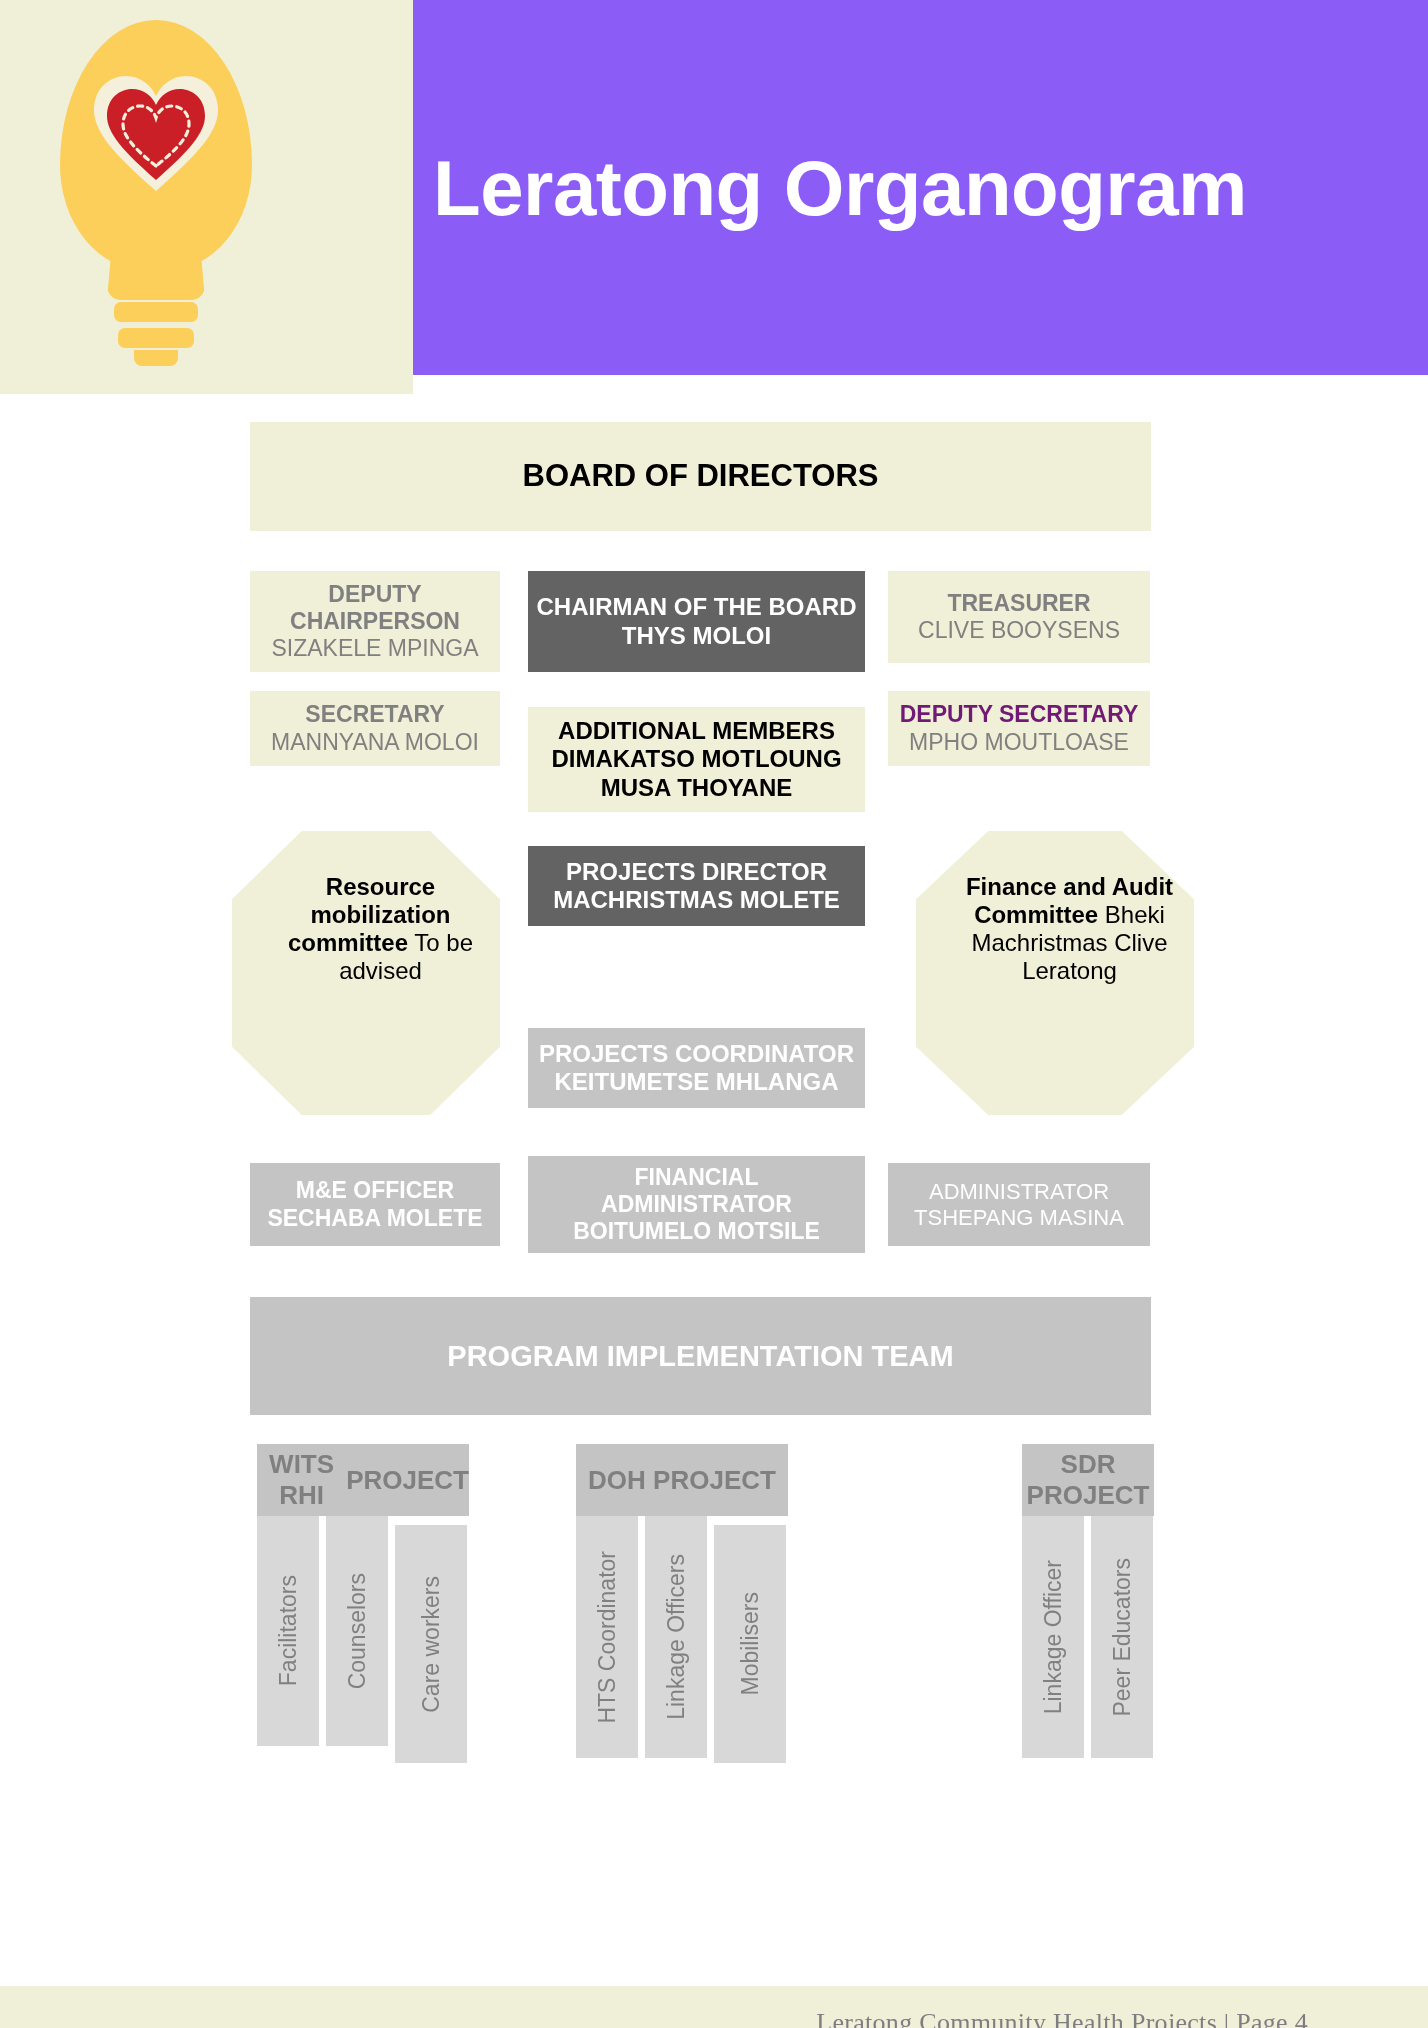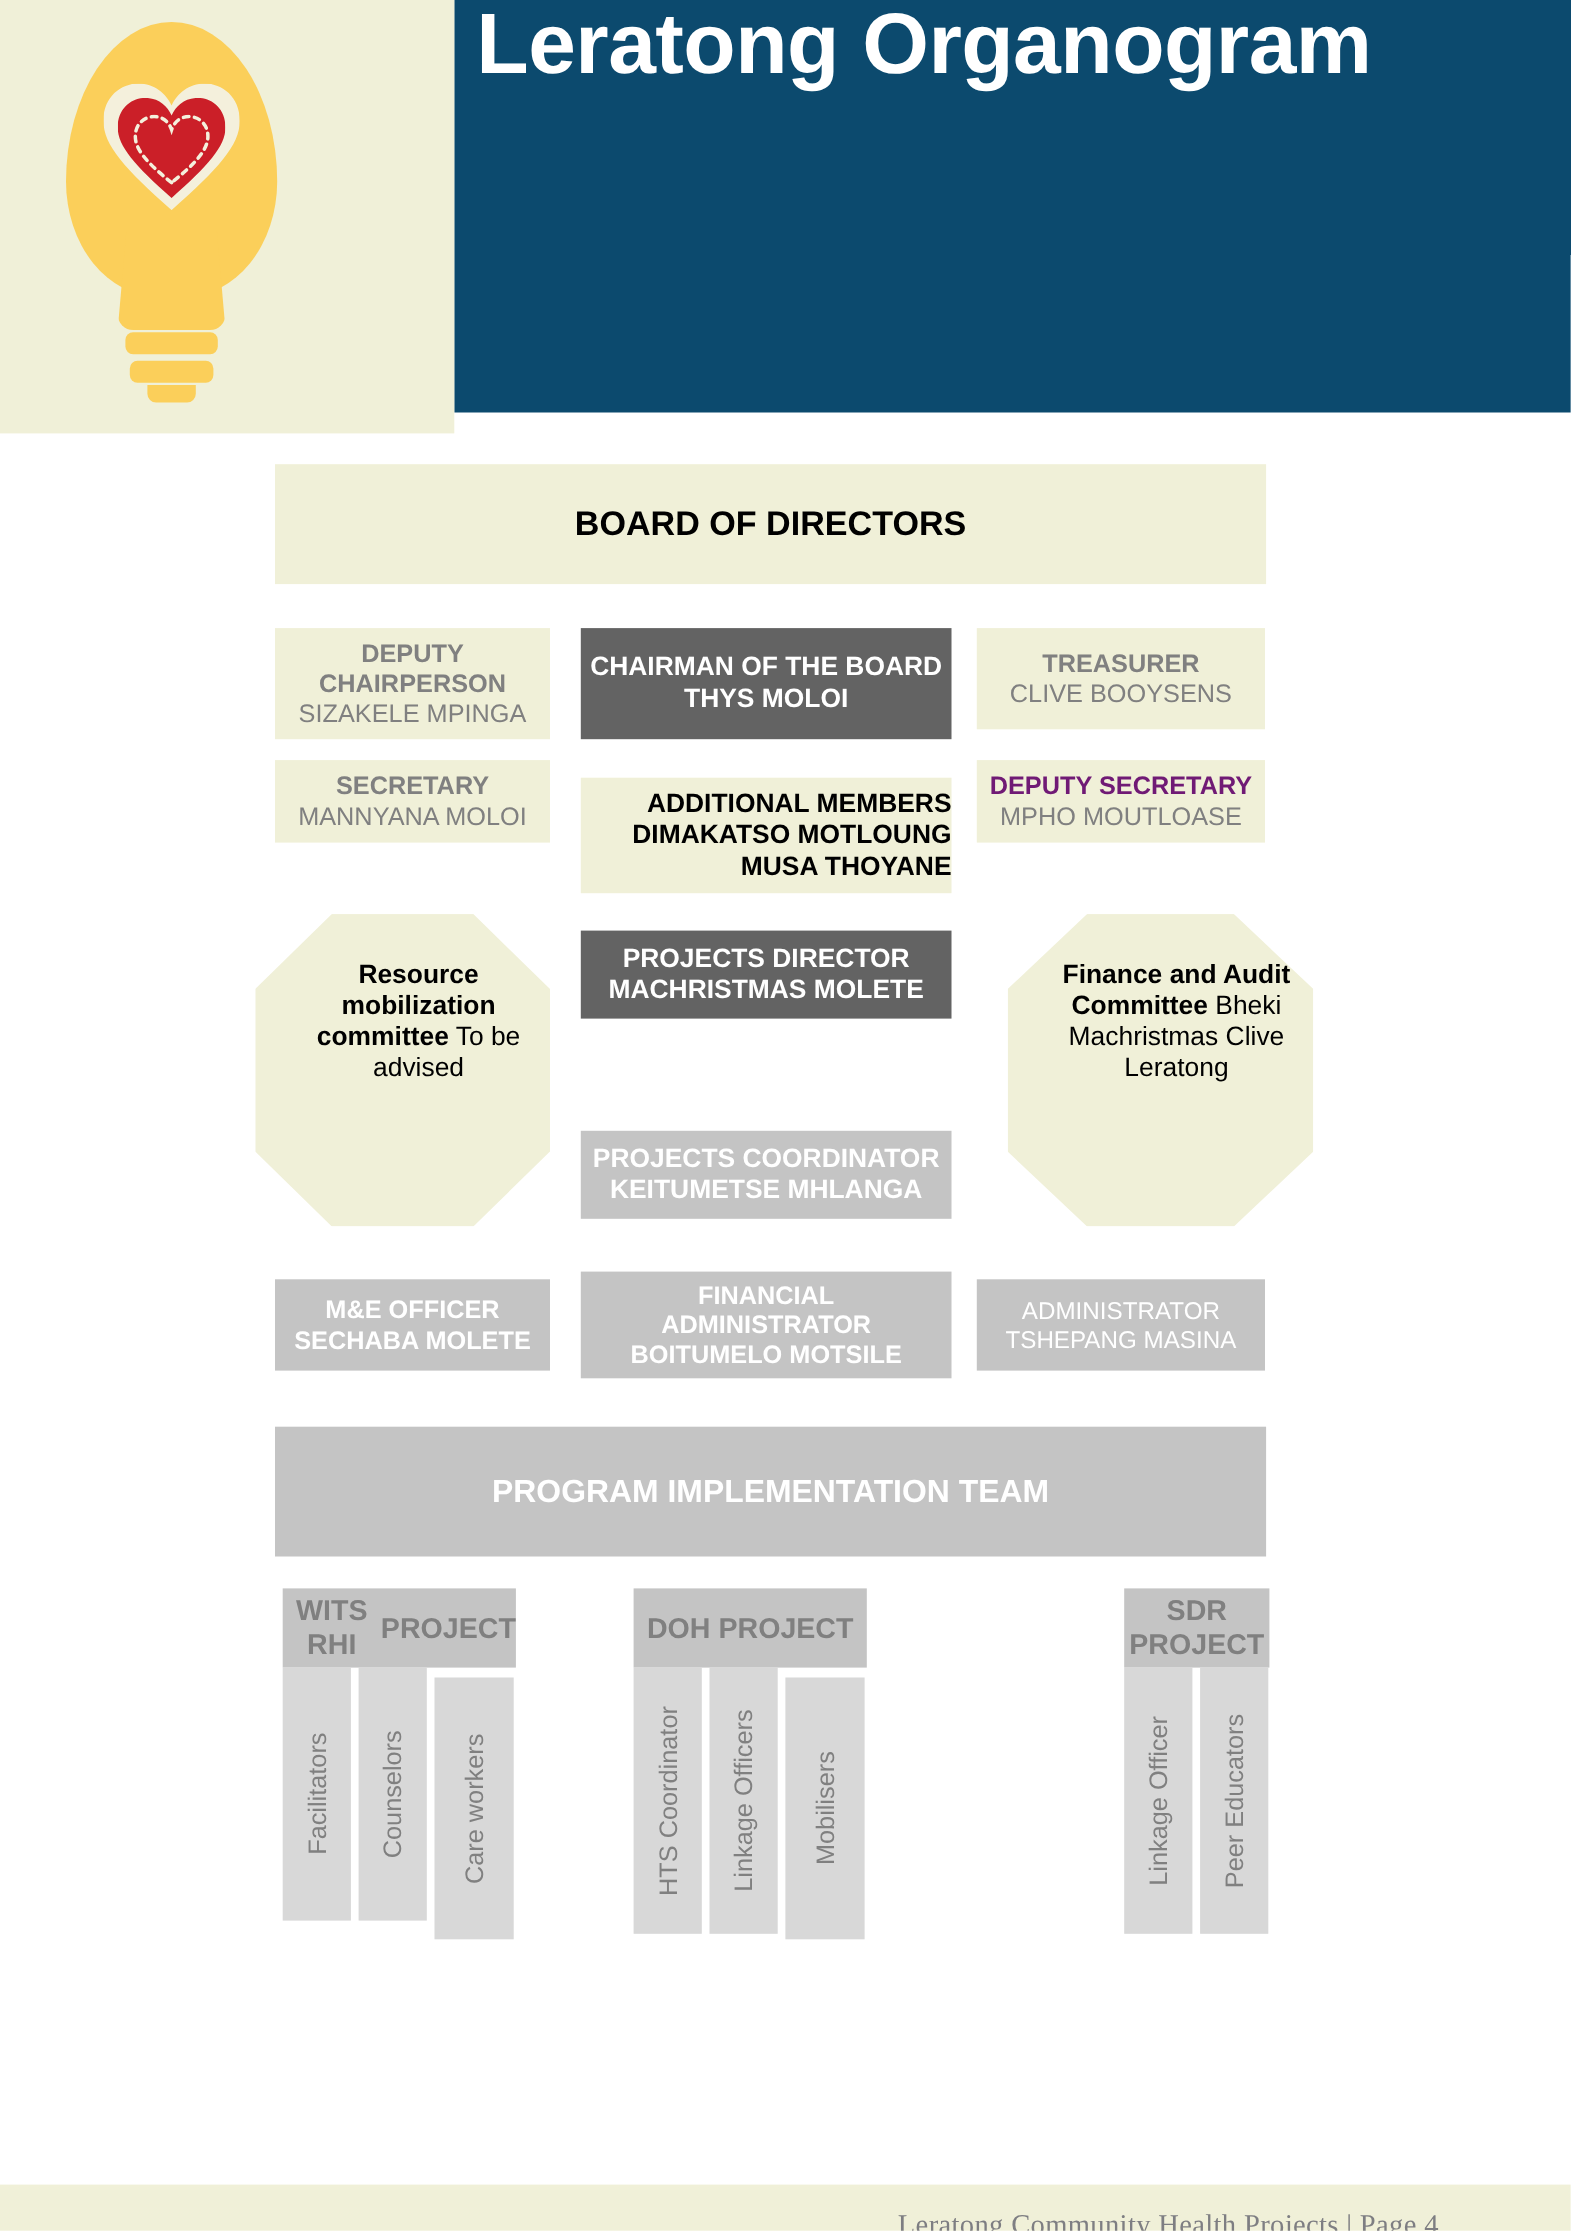--- a/index.html
+++ b/index.html
@@ -27,22 +27,23 @@
   .header-logo-panel {
     width: 413px;
     height: 394px;
     background: #f0f0d8;
     position: relative;
     flex: 0 0 413px;
   }
   .header-title-panel {
     flex: 1;
     height: 375px;
-    background: #0c4a6e;
-    display: flex;
+    background: #8b5cf6;
+    display: flex;
+    align-items: center;
     padding-left: 20px;
   }
   .header-title {
     color: #ffffff;
     font-size: 78px;
     font-weight: bold;
     letter-spacing: -0.5px;
     line-height: 1;
     white-space: nowrap;
   }
@@ -247,21 +248,21 @@
   <div class="box cream" style="left:888px; top:177px; width:262px; height:92px; font-size:23px; flex-direction:column;">
     <span class="bold t-gray">TREASURER</span>
     <span class="t-gray">CLIVE BOOYSENS</span>
   </div>
 
   <div class="box cream" style="left:250px; top:297px; width:250px; height:75px; font-size:23px; flex-direction:column;">
     <span class="bold t-gray">SECRETARY</span>
     <span class="t-gray">MANNYANA MOLOI</span>
   </div>
 
-  <div class="box cream" style="left:528px; top:313px; width:337px; height:105px; font-size:24px; flex-direction:column;text-align:right;">
+  <div class="box cream" style="left:528px; top:313px; width:337px; height:105px; font-size:24px; flex-direction:column;">
     <span class="bold t-black">ADDITIONAL MEMBERS</span>
     <span class="bold t-black">DIMAKATSO MOTLOUNG</span>
     <span class="bold t-black">MUSA THOYANE</span>
   </div>
 
   <div class="box cream" style="left:888px; top:297px; width:262px; height:75px; font-size:23px; flex-direction:column;">
     <span class="bold t-dgray">DEPUTY SECRETARY</span>
     <span class="t-gray">MPHO MOUTLOASE</span>
   </div>
 

